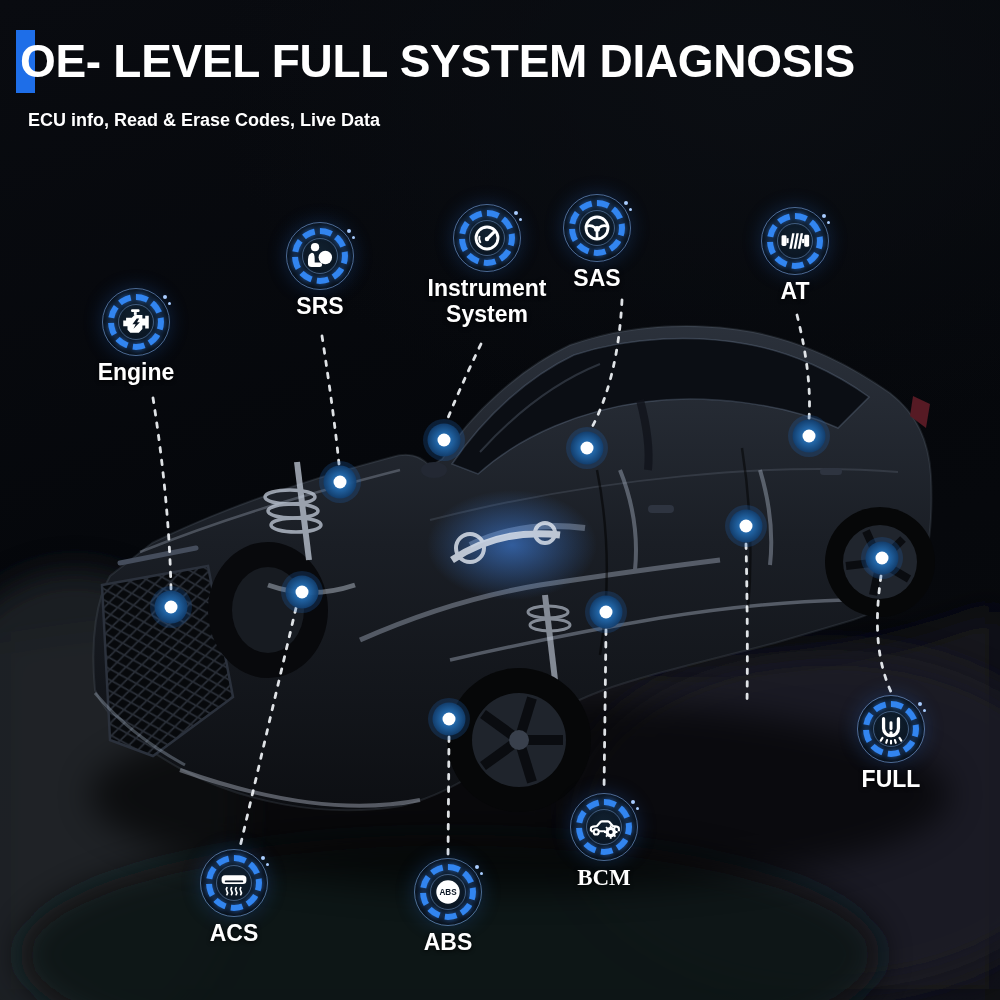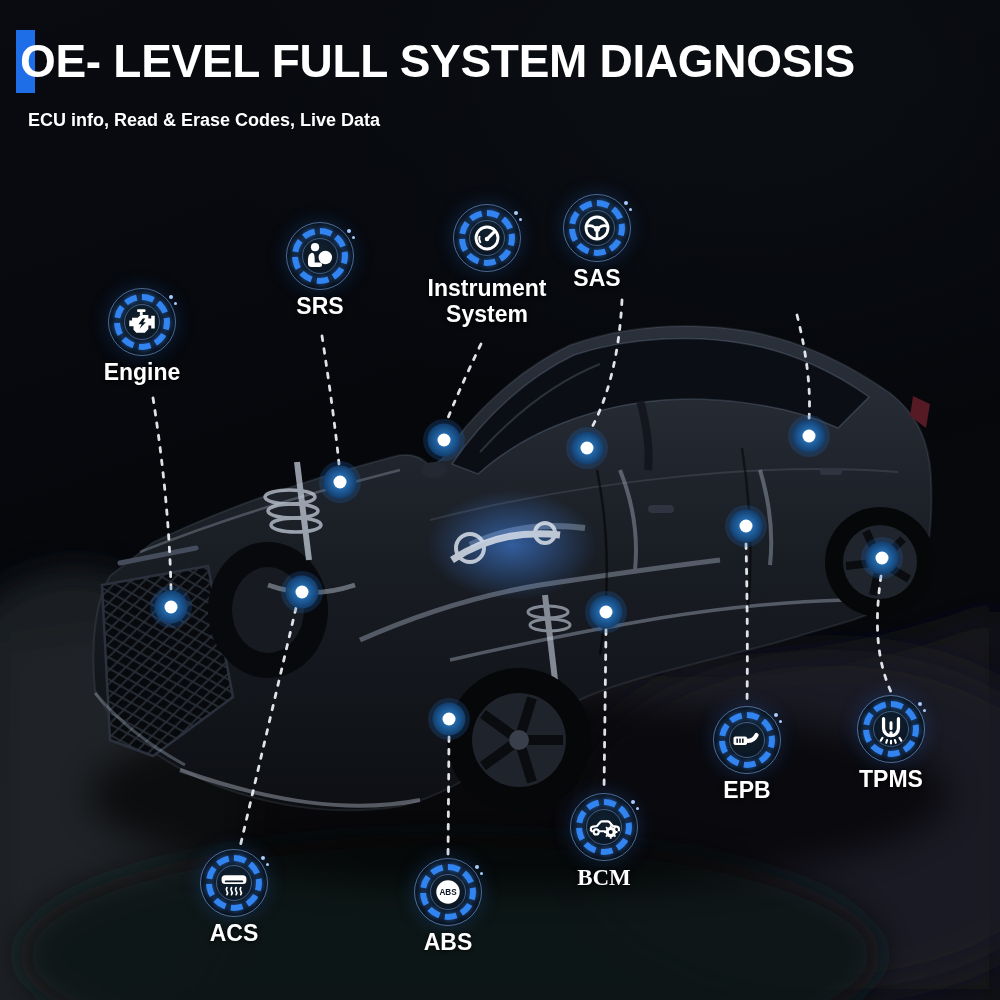--- a/index.html
+++ b/index.html
@@ -211,21 +211,21 @@
       </g>
       <path d="M296,608 L240,847" class="leader-line"></path>
       <g>
         <circle cx="302" cy="592" r="21" fill="rgba(30,100,180,0.25)"></circle>
         <circle cx="302" cy="592" r="16.5" fill="url(#dotGrad)" opacity="0.95"></circle>
         <circle cx="302" cy="592" r="6.5" fill="#fff"></circle>
       </g>
     </svg>
 
   <div id="annotation-layer">
-      <div class="system" style="left: 109px; top: 289px;">
+      <div class="system" style="left: 103px; top: 289px;">
       <div class="badge-disc"></div>
       <div class="ring-ticks"></div>
       <div class="ring-outer"></div>
       <div class="ring-inner"></div>
       <div class="icon">
           <svg viewBox="0 0 48 48">
             <g fill="#fff">
               <rect x="17" y="6" width="12" height="4" rx="1.5"></rect>
               <rect x="21" y="10" width="4" height="4"></rect>
               <path d="M10 18 L18 18 L22 14 L33 14 L33 19 L37 19 L37 15 L42 15 L42 33 L37 33 L37 29 L33 29 L33 34 L28 39 L16 39 L12 35 L12 30 L6 30 L6 22 L10 22 Z"></path>
@@ -279,56 +279,56 @@
           <svg viewBox="0 0 48 48" fill="none" stroke="#fff">
             <circle cx="24" cy="24" r="15.5" stroke-width="4"></circle>
             <circle cx="24" cy="25.5" r="4.2" fill="#fff" stroke="none"></circle>
             <path d="M8.8 21.5 Q16 19 21 23.5 M39.2 21.5 Q32 19 27 23.5 M24 30 V39" stroke-width="3.8" stroke-linecap="round"></path>
           </svg>
         </div>
       <span class="spark s1"></span>
       <span class="spark s2"></span>
       <div class="sys-label">SAS</div>
     </div>
-      <div class="system" style="left: 714px; top: 707px;">
-      <div class="badge-disc"></div>
-      <div class="ring-ticks"></div>
-      <div class="ring-outer"></div>
-      <div class="ring-inner"></div>
-      <div class="icon">
-          <svg viewBox="0 0 48 48">
-            <rect x="5" y="19" width="19" height="12" rx="2.5" fill="#fff"></rect>
-            <g fill="#0b1624">
-              <rect x="9" y="22" width="2.2" height="6"></rect>
-              <rect x="13" y="22" width="2.2" height="6"></rect>
-              <rect x="17" y="22" width="2.2" height="6"></rect>
-            </g>
-            <path d="M24 25 q9 1 13.5 -8" stroke="#fff" stroke-width="6" fill="none" stroke-linecap="round"></path>
-          </svg>
-        </div>
-      <span class="spark s1"></span>
-      <span class="spark s2"></span>
-      <div class="sys-label">EPB</div>
+      <div class="system" style="left: 762px; top: 208px;">
+      <div class="badge-disc"></div>
+      <div class="ring-ticks"></div>
+      <div class="ring-outer"></div>
+      <div class="ring-inner"></div>
+      <div class="icon">
+          <svg viewBox="0 0 48 48" fill="#fff">
+            <rect x="5" y="16" width="7" height="15" rx="2"></rect>
+            <rect x="12" y="20" width="3" height="7"></rect>
+            <path d="M20 13 h3.4 l-4 22 h-3.4 Z"></path>
+            <path d="M26 13 h3.4 l-4 22 h-3.4 Z"></path>
+            <path d="M32 13 h3.4 l-4 22 h-3.4 Z"></path>
+            <rect x="37" y="15" width="7" height="17" rx="2"></rect>
+            <rect x="34" y="21" width="3" height="6"></rect>
+          </svg>
+        </div>
+      <span class="spark s1"></span>
+      <span class="spark s2"></span>
+      <div class="sys-label">AT</div>
     </div>
       <div class="system" style="left: 858px; top: 696px;">
       <div class="badge-disc"></div>
       <div class="ring-ticks"></div>
       <div class="ring-outer"></div>
       <div class="ring-inner"></div>
       <div class="icon">
           <svg viewBox="0 0 48 48" fill="none" stroke="#fff" stroke-linecap="round">
             <path d="M13.5 9.5 v13.5 a10.5 10.5 0 0 0 21 0 V9.5" stroke-width="4.6"></path>
             <path d="M12 36.5 l-2.5 4 M18.5 39.5 l-1.2 4 M24 40.5 v4 M29.5 39.5 l1.2 4 M36 36.5 l2.5 4" stroke-width="3"></path>
             <path d="M24 15 v8.5" stroke-width="4.2"></path>
             <circle cx="24" cy="29.5" r="2.4" fill="#fff" stroke="none"></circle>
           </svg>
         </div>
       <span class="spark s1"></span>
       <span class="spark s2"></span>
-      <div class="sys-label">TPMS</div>
+      <div class="sys-label">FULL</div>
     </div>
       <div class="system" style="left: 571px; top: 794px; font-family: Liberation Serif, serif;">
       <div class="badge-disc"></div>
       <div class="ring-ticks"></div>
       <div class="ring-outer"></div>
       <div class="ring-inner"></div>
       <div class="icon">
           <svg viewBox="0 0 48 48">
             <g stroke="#fff" stroke-width="3" fill="none" stroke-linejoin="round">
               <path d="M5.5 30 v-3.5 q0 -2.5 3 -3 l5.5 -1 5 -5.5 q1 -1 2.5 -1 h7.5 q1.5 0 2.5 1 l5 5.5 5.5 1 q3 .5 3 3 V30"></path>

